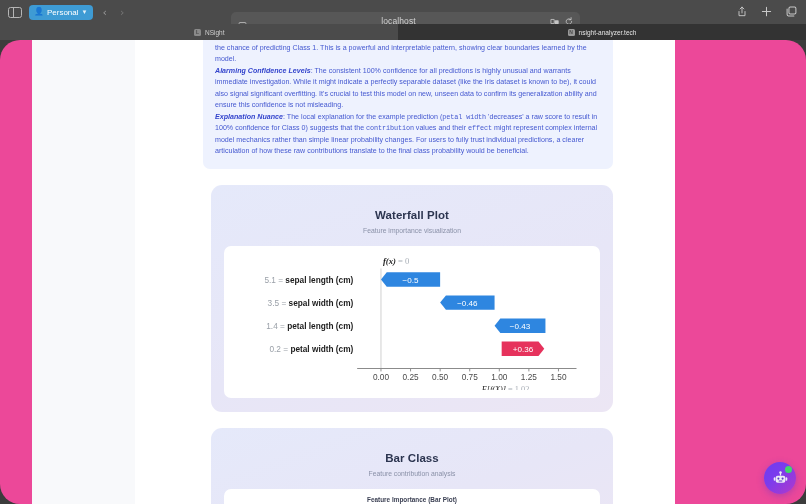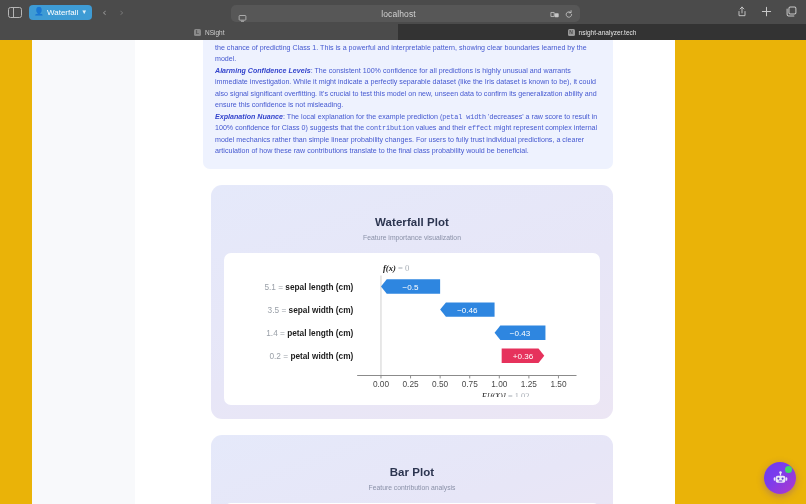--- a/index.html
+++ b/index.html
@@ -40,21 +40,21 @@
   }
   .person-glyph { font-size: 8px; line-height: 1; }
   .pill-chevron { font-size: 6px; opacity: .85; }
   .nav-arrow {
     color: #9a9a9a; font-size: 11px; line-height: 1;
     padding: 0 3px; cursor: pointer; font-family: "DejaVu Sans", sans-serif;
   }
   .nav-arrow.disabled { color: #777; }
 
   .urlbar {
-    position: absolute; left: 231px; top: 5px;
+    position: absolute; left: 231px; top: 12px;
     width: 349px; height: 17px;
     background: #575757; border-radius: 5px;
     display: flex; align-items: center; padding: 0 7px;
   }
   .urlbar-icon { width: 9px; height: 9px; position: relative; flex: 0 0 auto; }
   .url-text {
     flex: 1; text-align: center; color: #d2d2d2;
     font-size: 8.5px; letter-spacing: .1px;
   }
   .urlbar-right { display: flex; align-items: center; gap: 5px; flex: 0 0 auto; }
@@ -88,22 +88,23 @@
     background: #8a8a8a; color: #4b4b4b;
     font-size: 5px; line-height: 7px; text-align: center;
     font-weight: bold; flex: 0 0 auto;
   }
   .favicon.dark { background: #9a9a9a; }
 
   
   #page-viewport {
     position: absolute; top: 40px; left: 0;
     width: 806px; height: 464px;
-    background: #eab308;
+    background: #ec4899;
     overflow: hidden;
+    border-radius: 20px;
   }
   #page-gutter-mid {
     position: absolute; top: 0; left: 32px;
     width: 103px; height: 464px; background: #f8f9fb;
   }
   #page-canvas {
     position: absolute; top: 0; left: 135px;
     width: 540px; height: 464px; background: #ffffff;
   }
   #page-scroll {
@@ -127,21 +128,21 @@
   #analysis-block code {
     font-family: Liberation Mono, monospace;
     font-size: 6.8px;
     letter-spacing: -.1px;
   }
 
   
   .plot-card {
     margin: 16px 62px 0 76px;
     border-radius: 11px;
-    padding: 31px 13px 14px 13px;
+    padding: 24px 13px 14px 13px;
     background: linear-gradient(160deg, #e5e9fa 0%, #e7e6f7 55%, #ece6f4 100%);
   }
   .card-title {
     text-align: center;
     font-size: 11.5px; font-weight: bold;
     color: #2c3550; letter-spacing: .05px;
   }
   .card-subtitle {
     text-align: center;
     font-size: 6.8px; color: #8a91a8;
@@ -196,21 +197,21 @@
   }
 </style>
 </head>
 <body>
 
 <div id="browser-chrome">
   <div class="chrome-left">
     <div class="sidebar-toggle"></div>
     <div class="profile-pill">
       <span class="person-glyph">👤</span>
-      <span>Waterfall</span>
+      <span>Personal</span>
       <span class="pill-chevron">▼</span>
     </div>
     <span class="nav-arrow">‹</span>
     <span class="nav-arrow disabled">›</span>
   </div>
 
   <div class="urlbar">
     <span class="urlbar-icon">
       <svg width="9" height="9" viewBox="0 0 12 12">
           <rect x="1.5" y="2" width="9" height="6.2" rx="1" fill="none" stroke="#bdbdbd" stroke-width="1.1"></rect>
@@ -311,21 +312,21 @@
               <line x1="306.49425287356325" y1="118" x2="306.49425287356325" y2="121" stroke="#8b8b8b" stroke-width="1"></line>
               <text x="306.49425287356325" y="130" text-anchor="middle" font-size="8.6" fill="#4a4a4a" font-family="&quot;Liberation Sans&quot;, sans-serif">1.25</text>
               <line x1="337.2413793103448" y1="118" x2="337.2413793103448" y2="121" stroke="#8b8b8b" stroke-width="1"></line>
               <text x="337.2413793103448" y="130" text-anchor="middle" font-size="8.6" fill="#4a4a4a" font-family="&quot;Liberation Sans&quot;, sans-serif">1.50</text>
               <text x="282.2068965517241" y="142" text-anchor="middle" font-size="8.6" font-family="&quot;Liberation Serif&quot;, serif"><tspan font-style="italic" fill="#1c1c1c">E[f(X)]</tspan><tspan fill="#a8aeb6"> = 1.02</tspan></text>
             </svg>
         </div>
       </div>
 
       <div class="plot-card">
-        <div class="card-title">Bar Plot</div>
+        <div class="card-title">Bar Class</div>
         <div class="card-subtitle">Feature contribution analysis</div>
         <div class="bar-surface">
           <div class="bar-plot-heading">Feature Importance (Bar Plot)</div>
           <div class="bar-frame">
             <div class="bar-1"></div>
           </div>
         </div>
       </div>
 
     </div>

